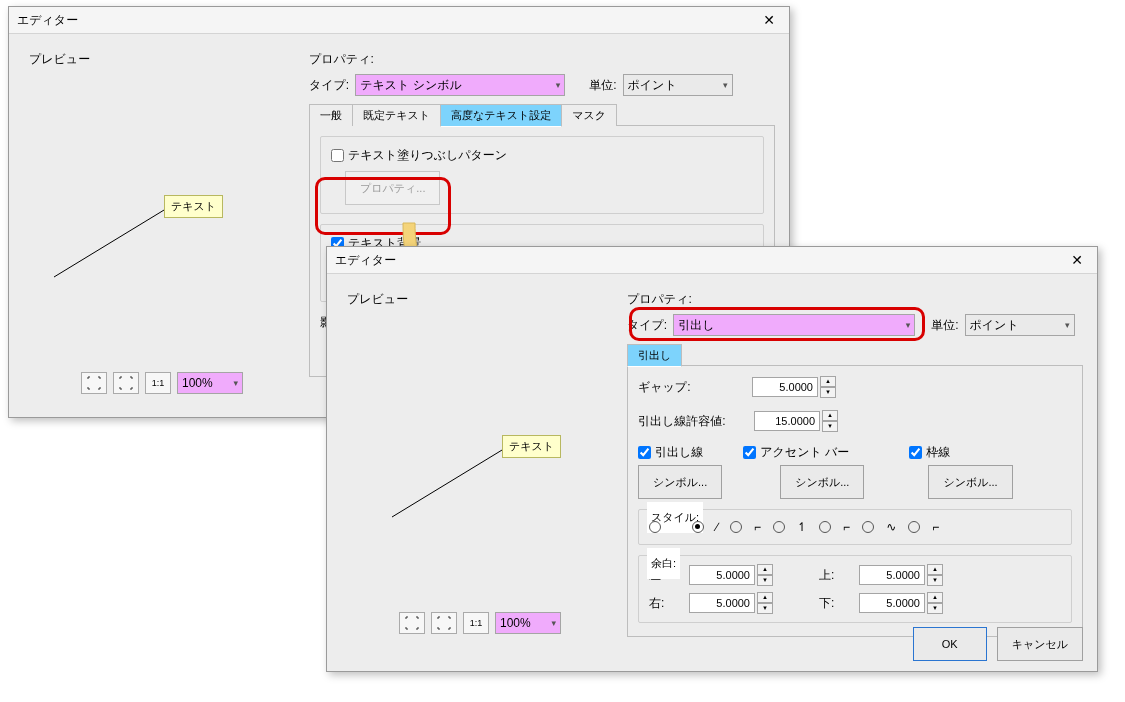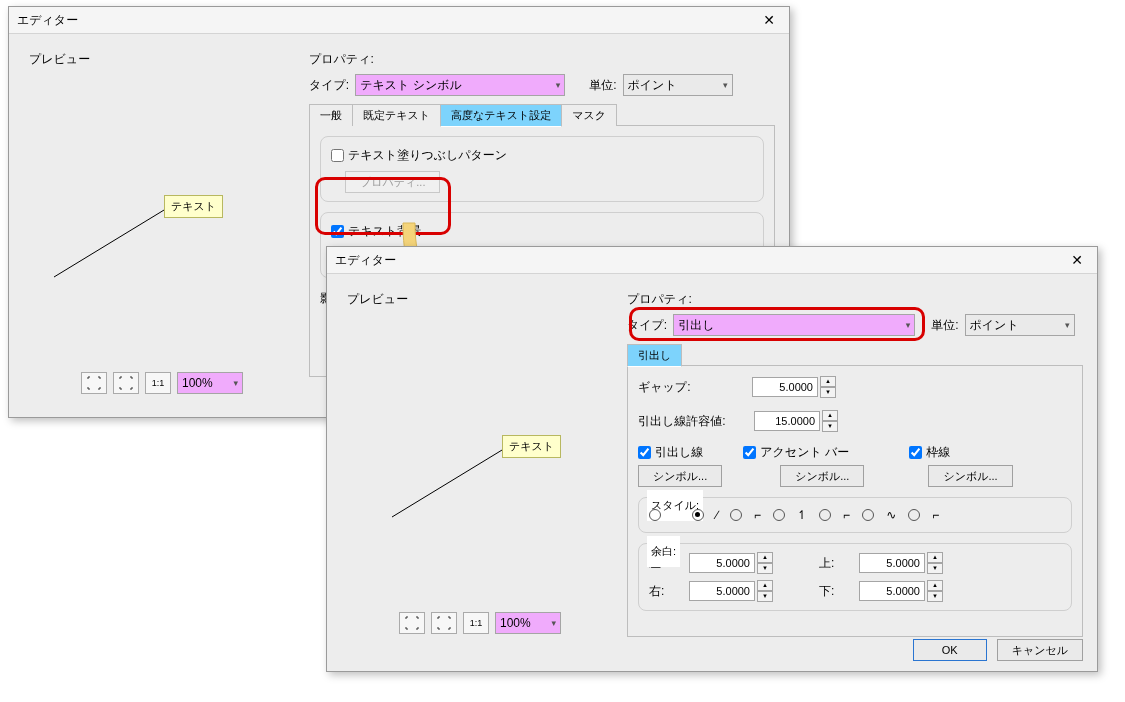--- a/index.html
+++ b/index.html
@@ -17,25 +17,25 @@
 .zbtn svg{width:14px;height:14px}
 .sel{border:1px solid #a5a5a5;background:#f0abfc;height:20px;padding:0 4px;display:inline-flex;align-items:center;justify-content:space-between}
 .sel .arr{margin-left:6px;font-size:9px;color:#555}
 .sel.gray{background:#eaeaea}
 .lbl{display:inline-block}
 .row{display:flex;align-items:center;gap:6px}
 .tabstrip{display:flex;align-items:flex-end;height:22px;margin-top:6px}
 .tab{padding:3px 10px;border:1px solid #bdbdbd;border-bottom:none;background:#ededed;margin-right:-1px;font-size:11px}
 .tab.active{background:#7dd3fc;border-bottom:1px solid #fff;position:relative;top:1px}
 .panel{border:1px solid #bdbdbd;background:#fff;padding:10px}
-.grp{border:1px solid #cfcfcf;border-radius:8px;padding:10px 10px 8px;margin-bottom:10px;position:relative;background:#fff}
+.grp{border:1px solid #cfcfcf;border-radius:2px;padding:10px 10px 8px;margin-bottom:10px;position:relative;background:#fff}
 .grp-legend{position:absolute;top:-8px;left:8px;background:#fff;padding:8px 4px;font-size:11px}
 .cbx{display:inline-flex;align-items:center;gap:4px}
 .cbx input{margin:0}
-.btn{border:1px solid #a0a0a0;background:#eaeaea;height:22px;padding:0 14px;font-size:11px;display:inline-flex;align-items:center;justify-content:center}
+.btn{border:1px solid #a0a0a0;background:#eaeaea;height:34px;padding:0 14px;font-size:11px;display:inline-flex;align-items:center;justify-content:center}
 .btn.primary{border:1px solid #2a75d1;background:#e6f0fb}
 .btn.disabled{color:#9a9a9a;border-color:#c8c8c8;background:#f0f0f0}
 .highlight-box{position:absolute;border:3px solid #d80000;border-radius:10px;pointer-events:none}
 .spin{display:inline-flex;align-items:center}
 .spin input{width:56px;height:18px;border:1px solid #a5a5a5;text-align:right;padding:0 4px;font-size:11px}
 .spin .sp-btns{display:flex;flex-direction:column;margin-left:2px}
 .spin .sp-btns div{width:14px;height:9px;border:1px solid #a5a5a5;background:#f3f3f3;font-size:7px;line-height:7px;text-align:center}
 .style-row{display:flex;align-items:center;gap:12px;padding:4px 2px}
 .radio{width:10px;height:10px;border:1px solid #555;border-radius:50%;display:inline-block;position:relative}
 .radio.checked::after{content:"";position:absolute;top:1.5px;left:1.5px;width:5px;height:5px;background:#000;border-radius:50%}

